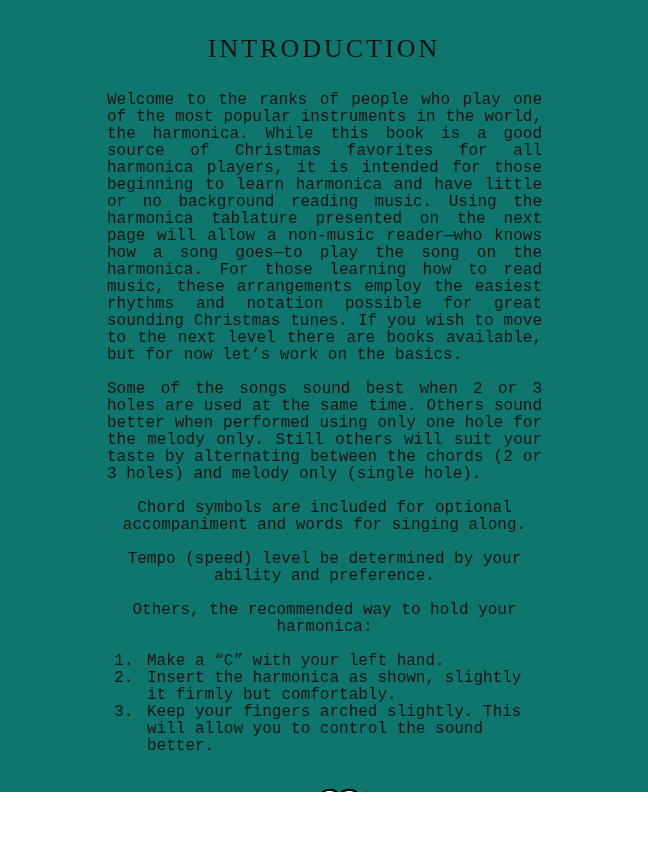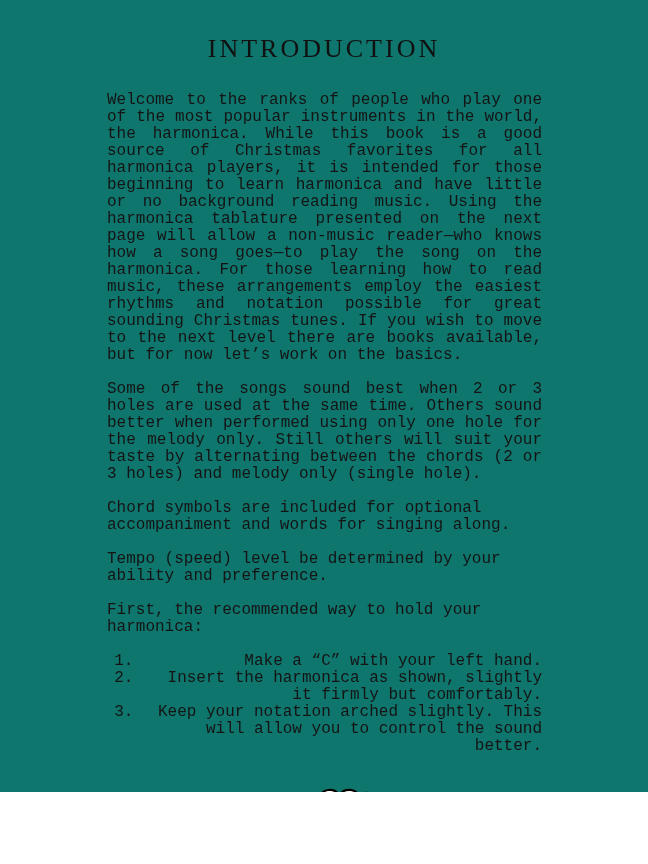--- a/index.html
+++ b/index.html
@@ -28,31 +28,31 @@
   .content {
     margin: 28px 106px 0 107px;
     font-size: 16px;
     line-height: 17px;
     font-family: Liberation Mono, monospace;
   }
   .para {
     margin: 0 0 17px 0;
     text-align: justify;
   }
-  .para.single { text-align: left; }
+  .para.single { text-align: center; }
   ol.hold-list {
     margin: 0 0 8px 0;
     padding-left: 36px;
     list-style: decimal outside;
   }
   ol.hold-list li {
     margin: 0;
     padding-left: 4px;
     line-height: 17px;
-    text-align: right;
+    text-align: left;
   }
   .figure {
     text-align: center;
     margin: 6px 0 10px 0;
   }
   .figure svg { display: inline-block; }
   .after-fig { margin-top: 10px; }
   .page-number {
     position: absolute;
     right: 54px;
@@ -75,26 +75,26 @@
   <div class="content">
 
     <p class="para">Welcome to the ranks of people who play one of the most popular instruments in the world, the harmonica. While this book is a good source of Christmas favorites for all harmonica players, it is intended for those beginning to learn harmonica and have little or no background reading music. Using the harmonica tablature presented on the next page will allow a non-music reader—who knows how a song goes—to play the song on the harmonica. For those learning how to read music, these arrangements employ the easiest rhythms and notation possible for great sounding Christmas tunes. If you wish to move to the next level there are books available, but for now let’s work on the basics.</p>
 
     <p class="para">Some of the songs sound best when 2 or 3 holes are used at the same time. Others sound better when performed using only one hole for the melody only. Still others will suit your taste by alternating between the chords (2 or 3 holes) and melody only (single hole).</p>
 
     <p class="para single">Chord symbols are included for optional accompaniment and words for singing along.</p>
 
     <p class="para single">Tempo (speed) level be determined by your ability and preference.</p>
 
-    <p class="para single">First, the recommended way to hold your harmonica:</p>
+    <p class="para single">Others, the recommended way to hold your harmonica:</p>
 
     <ol class="hold-list">
       <li>Make a “C” with your left hand.</li>
       <li>Insert the harmonica as shown, slightly it firmly but comfortably.</li>
-      <li>Keep your notation arched slightly. This will allow you to control the sound better.</li>
+      <li>Keep your fingers arched slightly. This will allow you to control the sound better.</li>
     </ol>
 
     <div class="figure">
       <svg width="178" height="106" viewBox="0 0 200 120" role="img" aria-label="Left hand holding a harmonica">
 
         <g>
           <path class="lineart" d="M34,120 C24,96 32,76 54,64 C66,57 80,52 92,50 L101,70 C83,76 68,85 60,97 C54,106 52,113 53,120 Z"></path>
         </g>
 
         <g transform="rotate(-4 138 58)">

